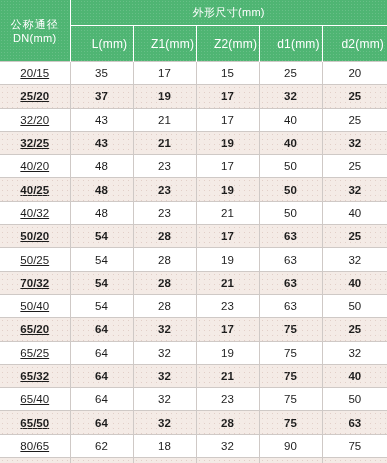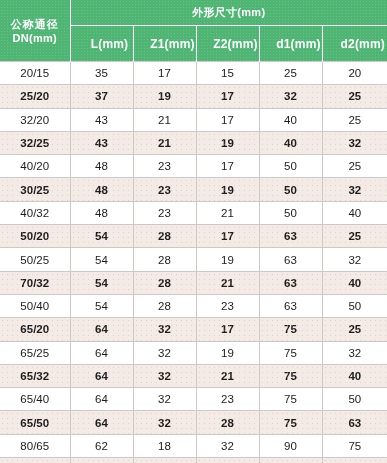--- a/index.html
+++ b/index.html
@@ -26,21 +26,21 @@
   table.spec {
     width: 387px;
     border-collapse: collapse;
     table-layout: fixed;
   }
 
   
   thead td, thead th {
     background: #4fb573;
     color: #ffffff;
-    font-weight: bold;
+    font-weight: normal;
     text-align: center;
     vertical-align: middle;
     padding: 0;
     border: 0;
     position: relative;
   }
 
   .hdr-group {
     height: 25px;
     font-size: 11px;
@@ -86,21 +86,21 @@
     font-size: 11.5px;
     color: #1c1c1c;
     text-align: center;
     vertical-align: middle;
     padding: 0;
     border-top: 1px solid #cfc9c6;
     border-left: 1px solid #cfc9c6;
     background: #ffffff;
     position: relative;
   }
-  tbody td:first-child { border-left: 0; }
+  tbody td:first-child { border-left: 0; text-decoration: underline; }
 
   tbody tr.alt td {
     background: #f4ebe6;
     font-weight: bold;
   }
   tbody tr.alt td::after {
     content: "";
     position: absolute;
     left: 0; top: 0; right: 0; bottom: 0;
     pointer-events: none;
@@ -199,21 +199,21 @@
         </tr>
         <tr>
           <td>40/20</td>
           <td>48</td>
           <td>23</td>
           <td>17</td>
           <td>50</td>
           <td>25</td>
         </tr>
         <tr class="alt">
-          <td>30/25</td>
+          <td>40/25</td>
           <td>48</td>
           <td>23</td>
           <td>19</td>
           <td>50</td>
           <td>32</td>
         </tr>
         <tr>
           <td>40/32</td>
           <td>48</td>
           <td>23</td>

